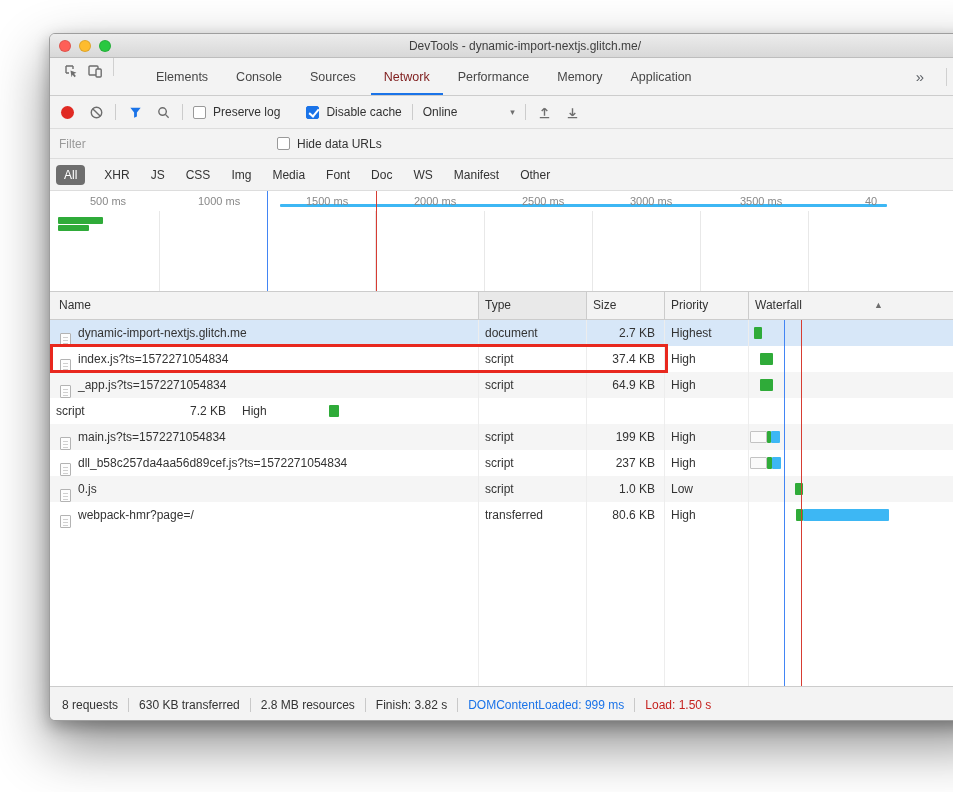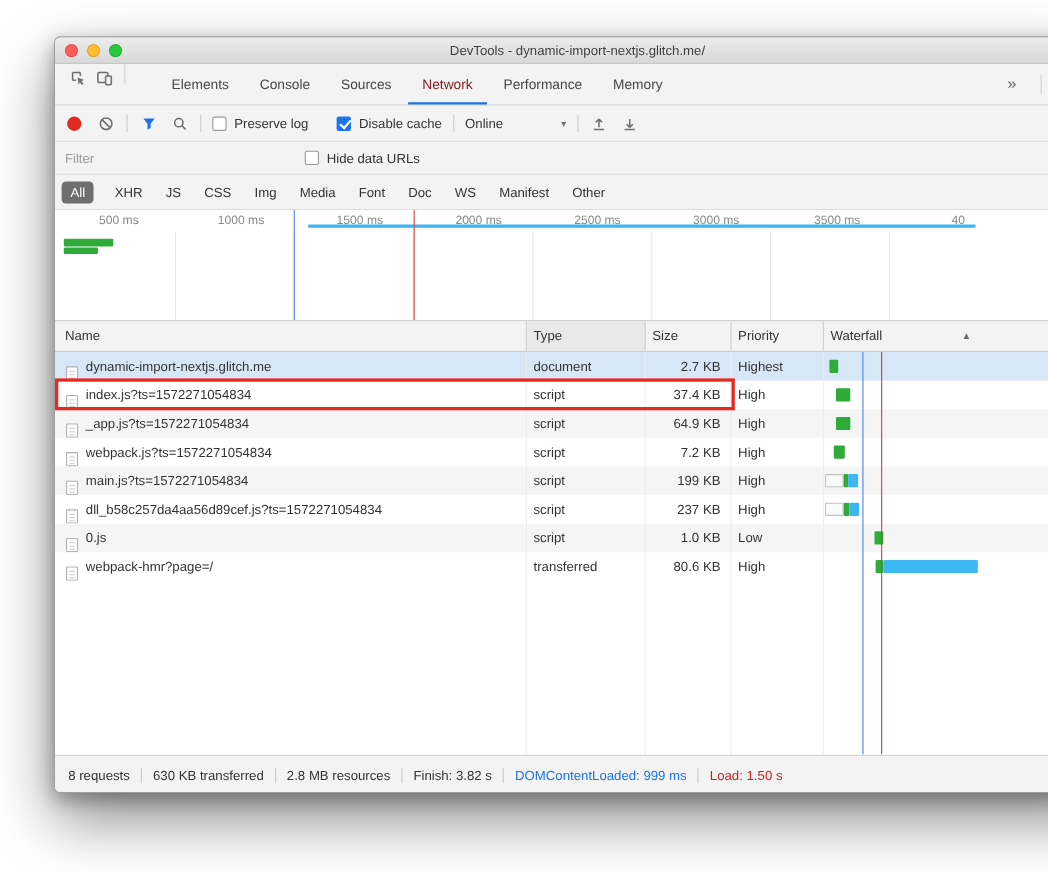--- a/index.html
+++ b/index.html
@@ -168,20 +168,21 @@
         </span>
       </div>
       <div class="vdiv"></div>
       <div class="tabs">
         <div class="tab">Elements</div>
         <div class="tab">Console</div>
         <div class="tab">Sources</div>
         <div class="tab active">Network</div>
         <div class="tab">Performance</div>
         <div class="tab">Memory</div>
+        <div class="tab">Application</div>
       </div>
       <div class="tabbar-right">
         <div class="chev">»</div>
         <div class="vdiv"></div>
         <div class="dots">⋮</div>
       </div>
     </div>
 
     <div class="toolbar">
       <div class="record-dot"></div>
@@ -330,24 +331,20 @@
           </div>
         <div class="cell c-type">script</div>
         <div class="cell c-size">64.9 KB</div>
         <div class="cell c-priority">High</div>
         <div class="cell c-wf">
             <div class="seg seg-green" style="left: 11.4675px; width: 12.8575px;"></div>
           </div>
       </div>
 
       <div class="row">
-        <div class="cell c-name">
-            <span class="doc-icon"></span>
-            <span>webpack.js?ts=1572271054834</span>
-          </div>
         <div class="cell c-type">script</div>
         <div class="cell c-size">7.2 KB</div>
         <div class="cell c-priority">High</div>
         <div class="cell c-wf">
             <div class="seg seg-green" style="left: 9.3825px; width: 10.0775px;"></div>
           </div>
       </div>
 
       <div class="row odd">
         <div class="cell c-name">

